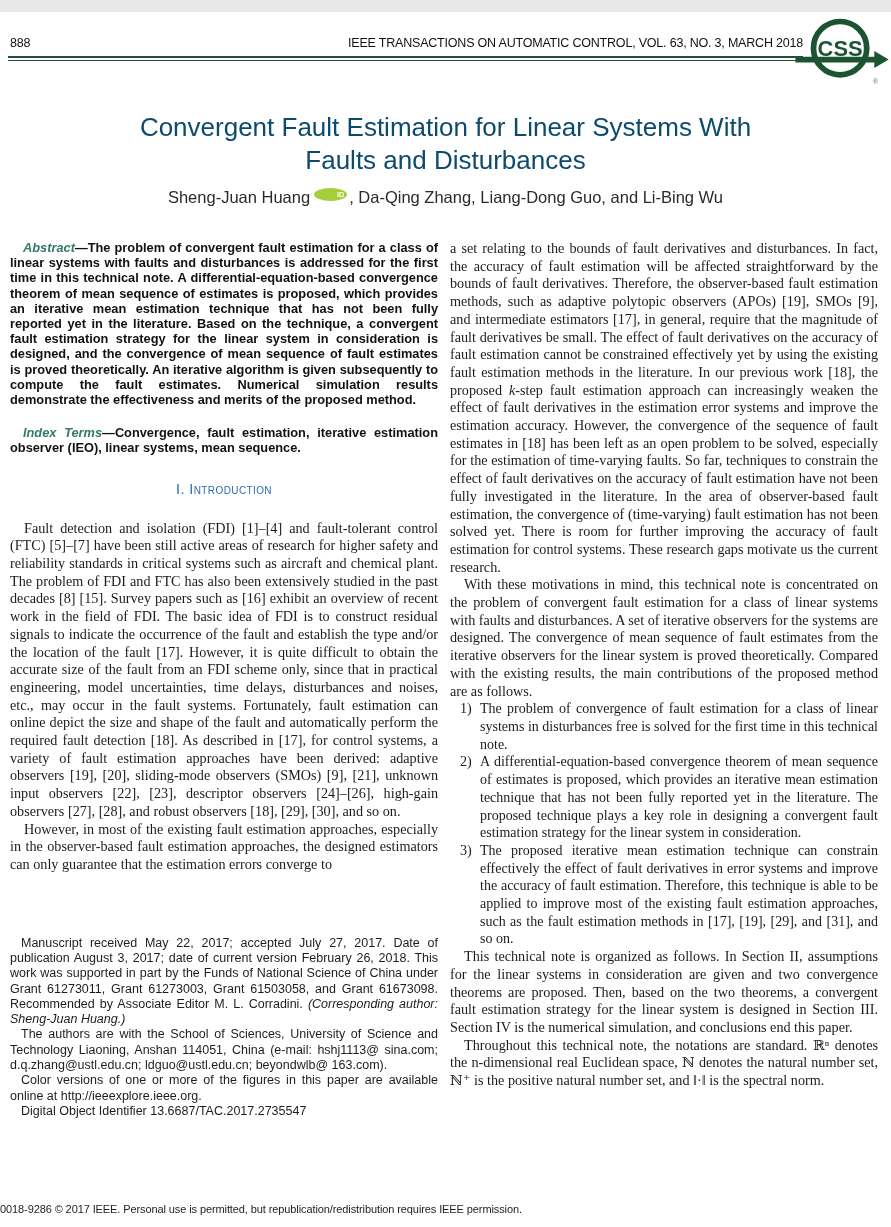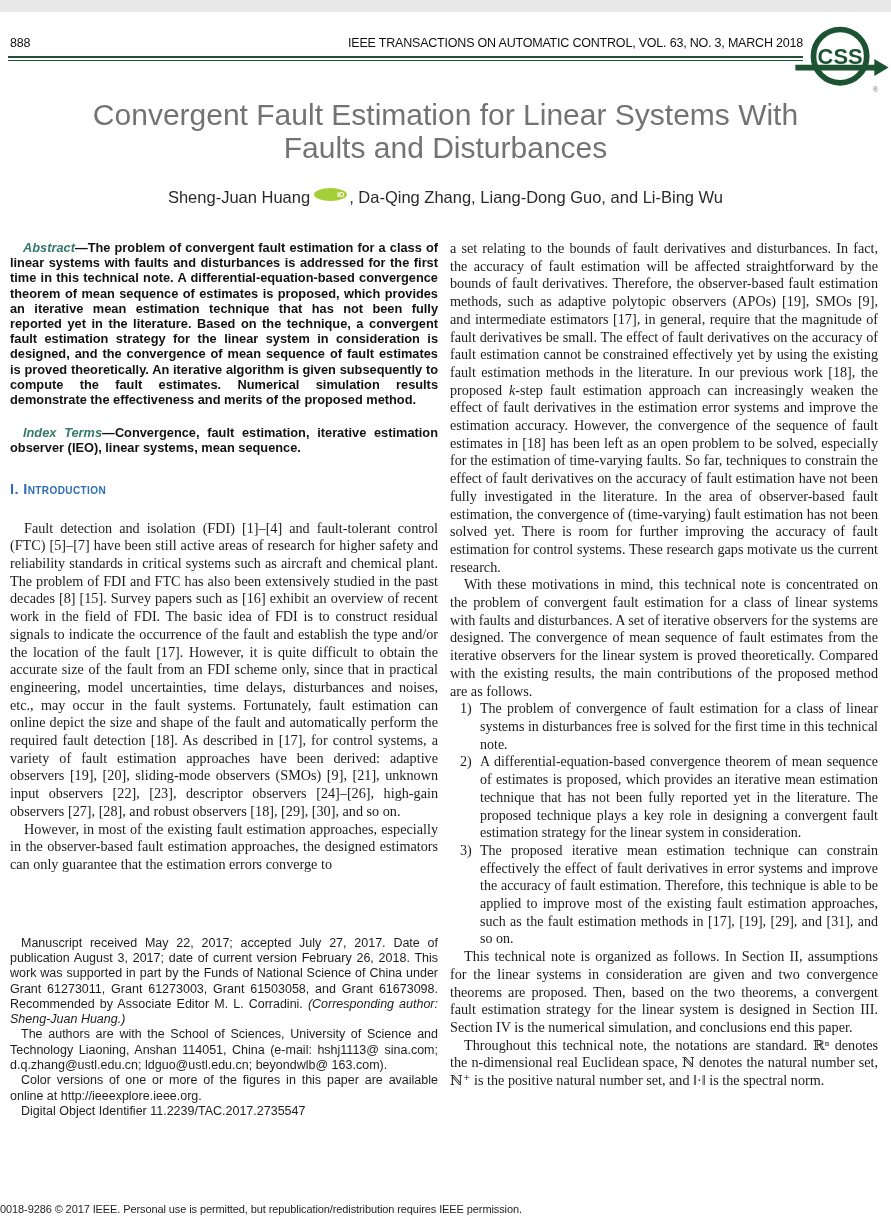--- a/index.html
+++ b/index.html
@@ -17,27 +17,27 @@
   .header-row{
     position:absolute;top:24px;left:10px;width:793px;
     display:flex;justify-content:space-between;align-items:baseline;
     font-family:"Liberation Sans","DejaVu Sans",sans-serif;
     font-size:12.5px;letter-spacing:-0.2px;color:#111;
   }
   .header-rule{
     position:absolute;top:44px;left:8px;width:795px;height:2px;
     border-top:2.6px solid #24503a;border-bottom:1.2px solid #24503a;
   }
-  .css-logo{position:absolute;top:8px;right:1px;width:96px;height:78px;}
+  .css-logo{position:absolute;top:0;right:1px;width:96px;height:78px;}
   
   .paper-title{
-    position:absolute;top:86px;left:0;width:100%;
+    position:absolute;top:99px;left:0;width:100%;
     text-align:center;
     font-family:"Liberation Sans","DejaVu Sans",sans-serif;
-    font-size:30px;line-height:33px;font-weight:400;color:#737373;
+    font-size:26px;line-height:33px;font-weight:400;color:#0c4a6e;
   }
   .authors-line{
     position:absolute;top:176px;left:0;width:100%;text-align:center;
     font-family:"Liberation Sans","DejaVu Sans",sans-serif;
     font-size:16.5px;color:#2a2a2a;
   }
   .orcid-badge{
     display:inline-block;width:13px;height:13px;border-radius:50%;
     background:#a6ce39;color:#fff;
     font-size:7.5px;font-weight:bold;line-height:13px;text-align:center;
@@ -53,23 +53,23 @@
   .abstract-para,.index-terms-para{
     margin:0;
     font-family:"Liberation Sans","DejaVu Sans",sans-serif;
     font-weight:bold;font-size:12.8px;line-height:15.2px;
     text-align:justify;color:#111;text-indent:13px;
   }
   .index-terms-para{margin-top:18px;}
   .lead-label{font-style:italic;color:#35796a;}
   
   .section-heading{
-    margin:25px 0 0 0;text-align:left;
+    margin:25px 0 0 0;text-align:center;
     font-family:"Liberation Sans","DejaVu Sans",sans-serif;
-    font-size:14.5px;font-weight:700;color:#2e6cb5;letter-spacing:0.4px;
+    font-size:14.5px;font-weight:400;color:#2e6cb5;letter-spacing:0.4px;
   }
   .section-heading .sc{font-variant:small-caps;}
   
   .body-para{
     margin:0;font-size:14.2px;line-height:17.7px;
     text-align:justify;color:#1b1b1b;
   }
   .body-para.first{margin-top:23px;}
   .indent{text-indent:14px;}
   .it{font-style:italic;}
@@ -140,21 +140,21 @@
         <span class="sc">Introduction</span>
       </h2>
 
       <p class="body-para first indent">Fault detection and isolation (FDI) [1]–[4] and fault-tolerant control (FTC) [5]–[7] have been still active areas of research for higher safety and reliability standards in critical systems such as aircraft and chemical plant. The problem of FDI and FTC has also been extensively studied in the past decades [8] [15]. Survey papers such as [16] exhibit an overview of recent work in the field of FDI. The basic idea of FDI is to construct residual signals to indicate the occurrence of the fault and establish the type and/or the location of the fault [17]. However, it is quite difficult to obtain the accurate size of the fault from an FDI scheme only, since that in practical engineering, model uncertainties, time delays, disturbances and noises, etc., may occur in the fault systems. Fortunately, fault estimation can online depict the size and shape of the fault and automatically perform the required fault detection [18]. As described in [17], for control systems, a variety of fault estimation approaches have been derived: adaptive observers [19], [20], sliding-mode observers (SMOs) [9], [21], unknown input observers [22], [23], descriptor observers [24]–[26], high-gain observers [27], [28], and robust observers [18], [29], [30], and so on.</p>
       <p class="body-para indent">However, in most of the existing fault estimation approaches, especially in the observer-based fault estimation approaches, the designed estimators can only guarantee that the estimation errors converge to</p>
 
       <div class="footnote">
         <p><span>Manuscript received May 22, 2017; accepted July 27, 2017. Date of publication August 3, 2017; date of current version February 26, 2018. This work was supported in part by the Funds of National Science of China under Grant 61273011, Grant 61273003, Grant 61503058, and Grant 61673098. Recommended by Associate Editor M. L. Corradini. </span><span class="it">(Corresponding author: Sheng-Juan Huang.)</span></p>
         <p>The authors are with the School of Sciences, University of Science and Technology Liaoning, Anshan 114051, China (e-mail: hshj1113@ sina.com; d.q.zhang@ustl.edu.cn; ldguo@ustl.edu.cn; beyondwlb@ 163.com).</p>
         <p>Color versions of one or more of the figures in this paper are available online at http://ieeexplore.ieee.org.</p>
-        <p>Digital Object Identifier 11.2239/TAC.2017.2735547</p>
+        <p>Digital Object Identifier 13.6687/TAC.2017.2735547</p>
       </div>
     </div>
 
     <div class="col">
 
       <p class="body-para"><span>a set relating to the bounds of fault derivatives and disturbances. In fact, the accuracy of fault estimation will be affected straightforward by the bounds of fault derivatives. Therefore, the observer-based fault estimation methods, such as adaptive polytopic observers (APOs) [19], SMOs [9], and intermediate estimators [17], in general, require that the magnitude of fault derivatives be small. The effect of fault derivatives on the accuracy of fault estimation cannot be constrained effectively yet by using the existing fault estimation methods in the literature. In our previous work [18], the proposed </span><span class="it">k</span><span>-step fault estimation approach can increasingly weaken the effect of fault derivatives in the estimation error systems and improve the estimation accuracy. However, the convergence of the sequence of fault estimates in [18] has been left as an open problem to be solved, especially for the estimation of time-varying faults. So far, techniques to constrain the effect of fault derivatives on the accuracy of fault estimation have not been fully investigated in the literature. In the area of observer-based fault estimation, the convergence of (time-varying) fault estimation has not been solved yet. There is room for further improving the accuracy of fault estimation for control systems. These research gaps motivate us the current research.</span></p>
 
       <p class="body-para indent">With these motivations in mind, this technical note is concentrated on the problem of convergent fault estimation for a class of linear systems with faults and disturbances. A set of iterative observers for the systems are designed. The convergence of mean sequence of fault estimates from the iterative observers for the linear system is proved theoretically. Compared with the existing results, the main contributions of the proposed method are as follows.</p>
 
       <div class="contrib-list">

